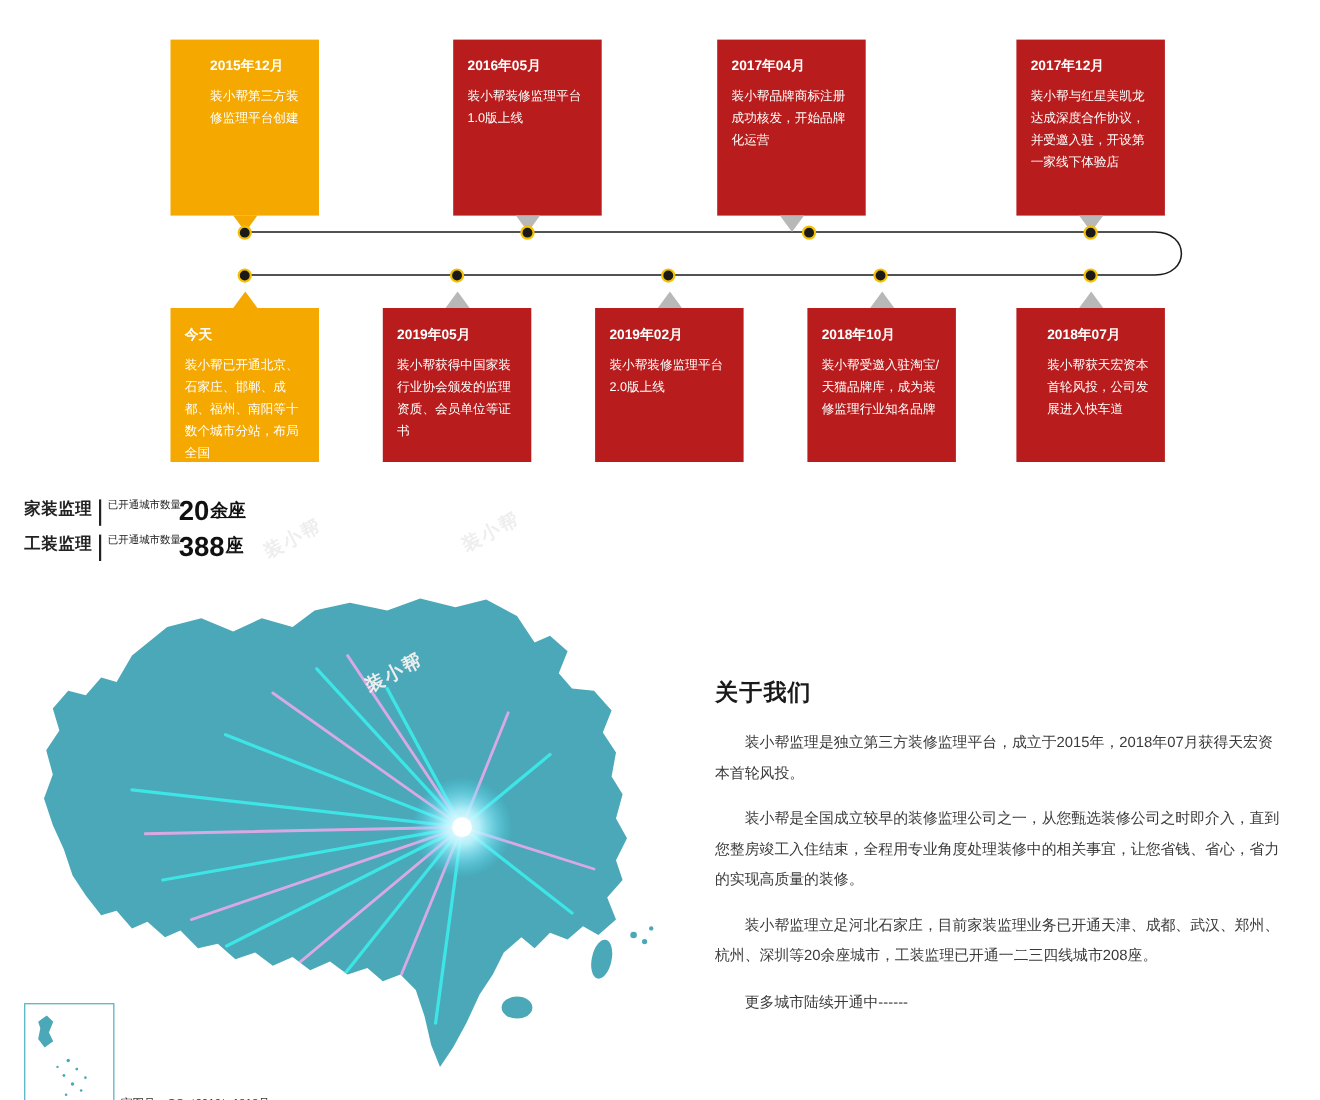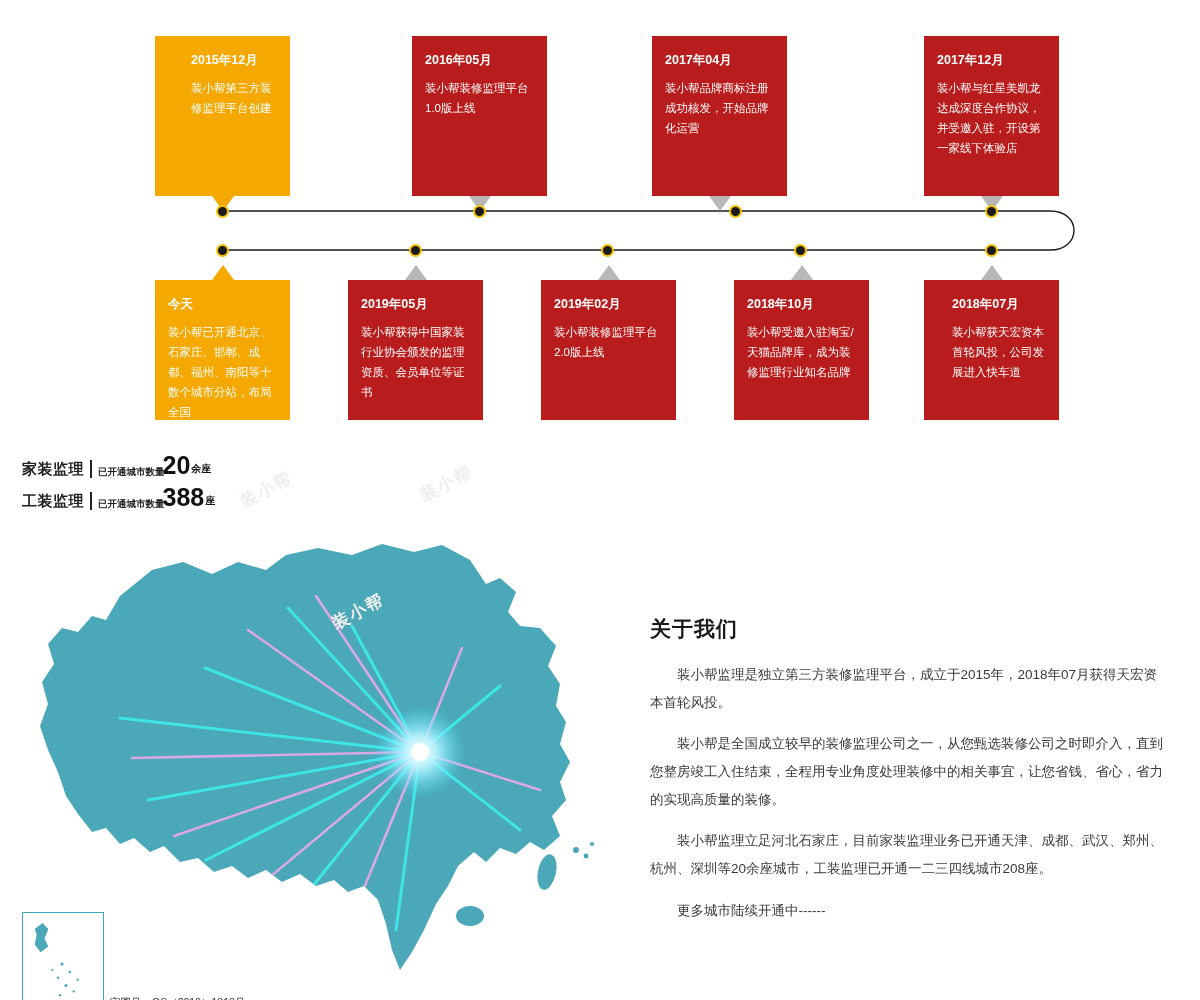--- a/index.html
+++ b/index.html
@@ -89,52 +89,52 @@
   }
 
   
   #stats {
     position: absolute;
     left: 22px; top: 14px;
     width: 230px;
   }
   .stat-row {
     display: flex;
-    align-items: flex-end;
     margin-bottom: 8px;
   }
   .stat-title {
     font-size: 15px;
     font-weight: bold;
     line-height: 1.18;
     color: #222;
     letter-spacing: 0.5px;
     padding-right: 6px;
     border-right: 2px solid #222;
   }
   .stat-sub {
     font-size: 9.5px;
     line-height: 1.25;
     color: #222;
     padding-left: 6px;
-    font-weight: bold;
+    font-weight: normal;
   }
   .stat-num {
     font-size: 25px;
     font-weight: bold;
     color: #111;
     line-height: 0.95;
     margin-left: -2px;
   }
   .stat-unit {
-    font-size: 10px;
+    font-size: 16px;
     font-weight: bold;
     color: #111;
     margin-left: 1px;
     margin-bottom: 2px;
+    text-decoration: underline;
   }
 
   
   #map-wrap {
     position: absolute;
     left: 0; top: 60px;
     width: 620px; height: 500px;
   }
   #map-svg { display: block; }
   #map-inset {

